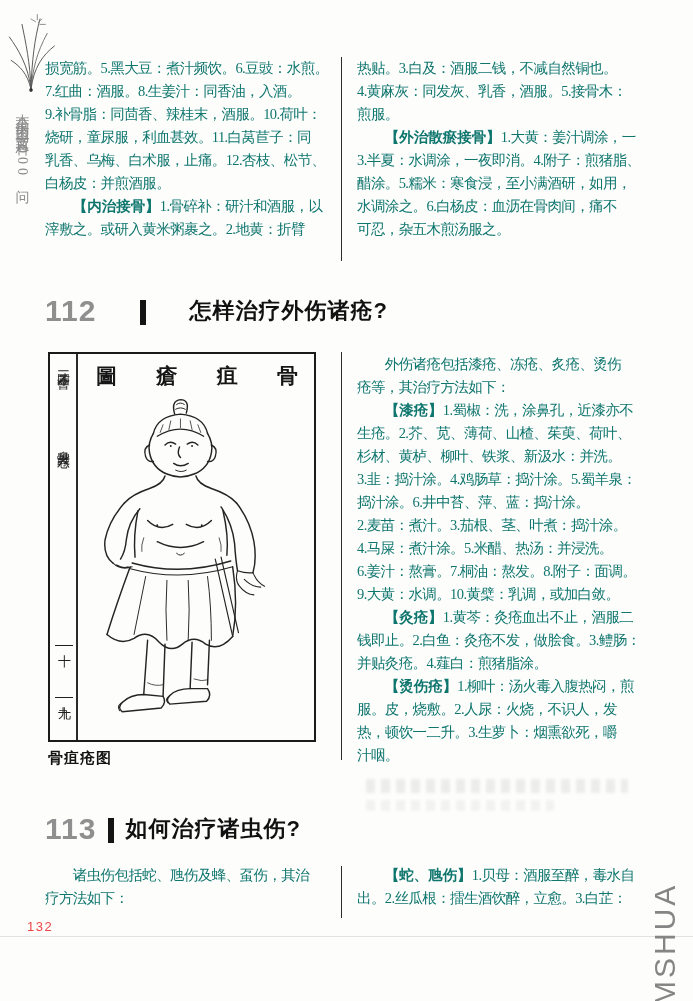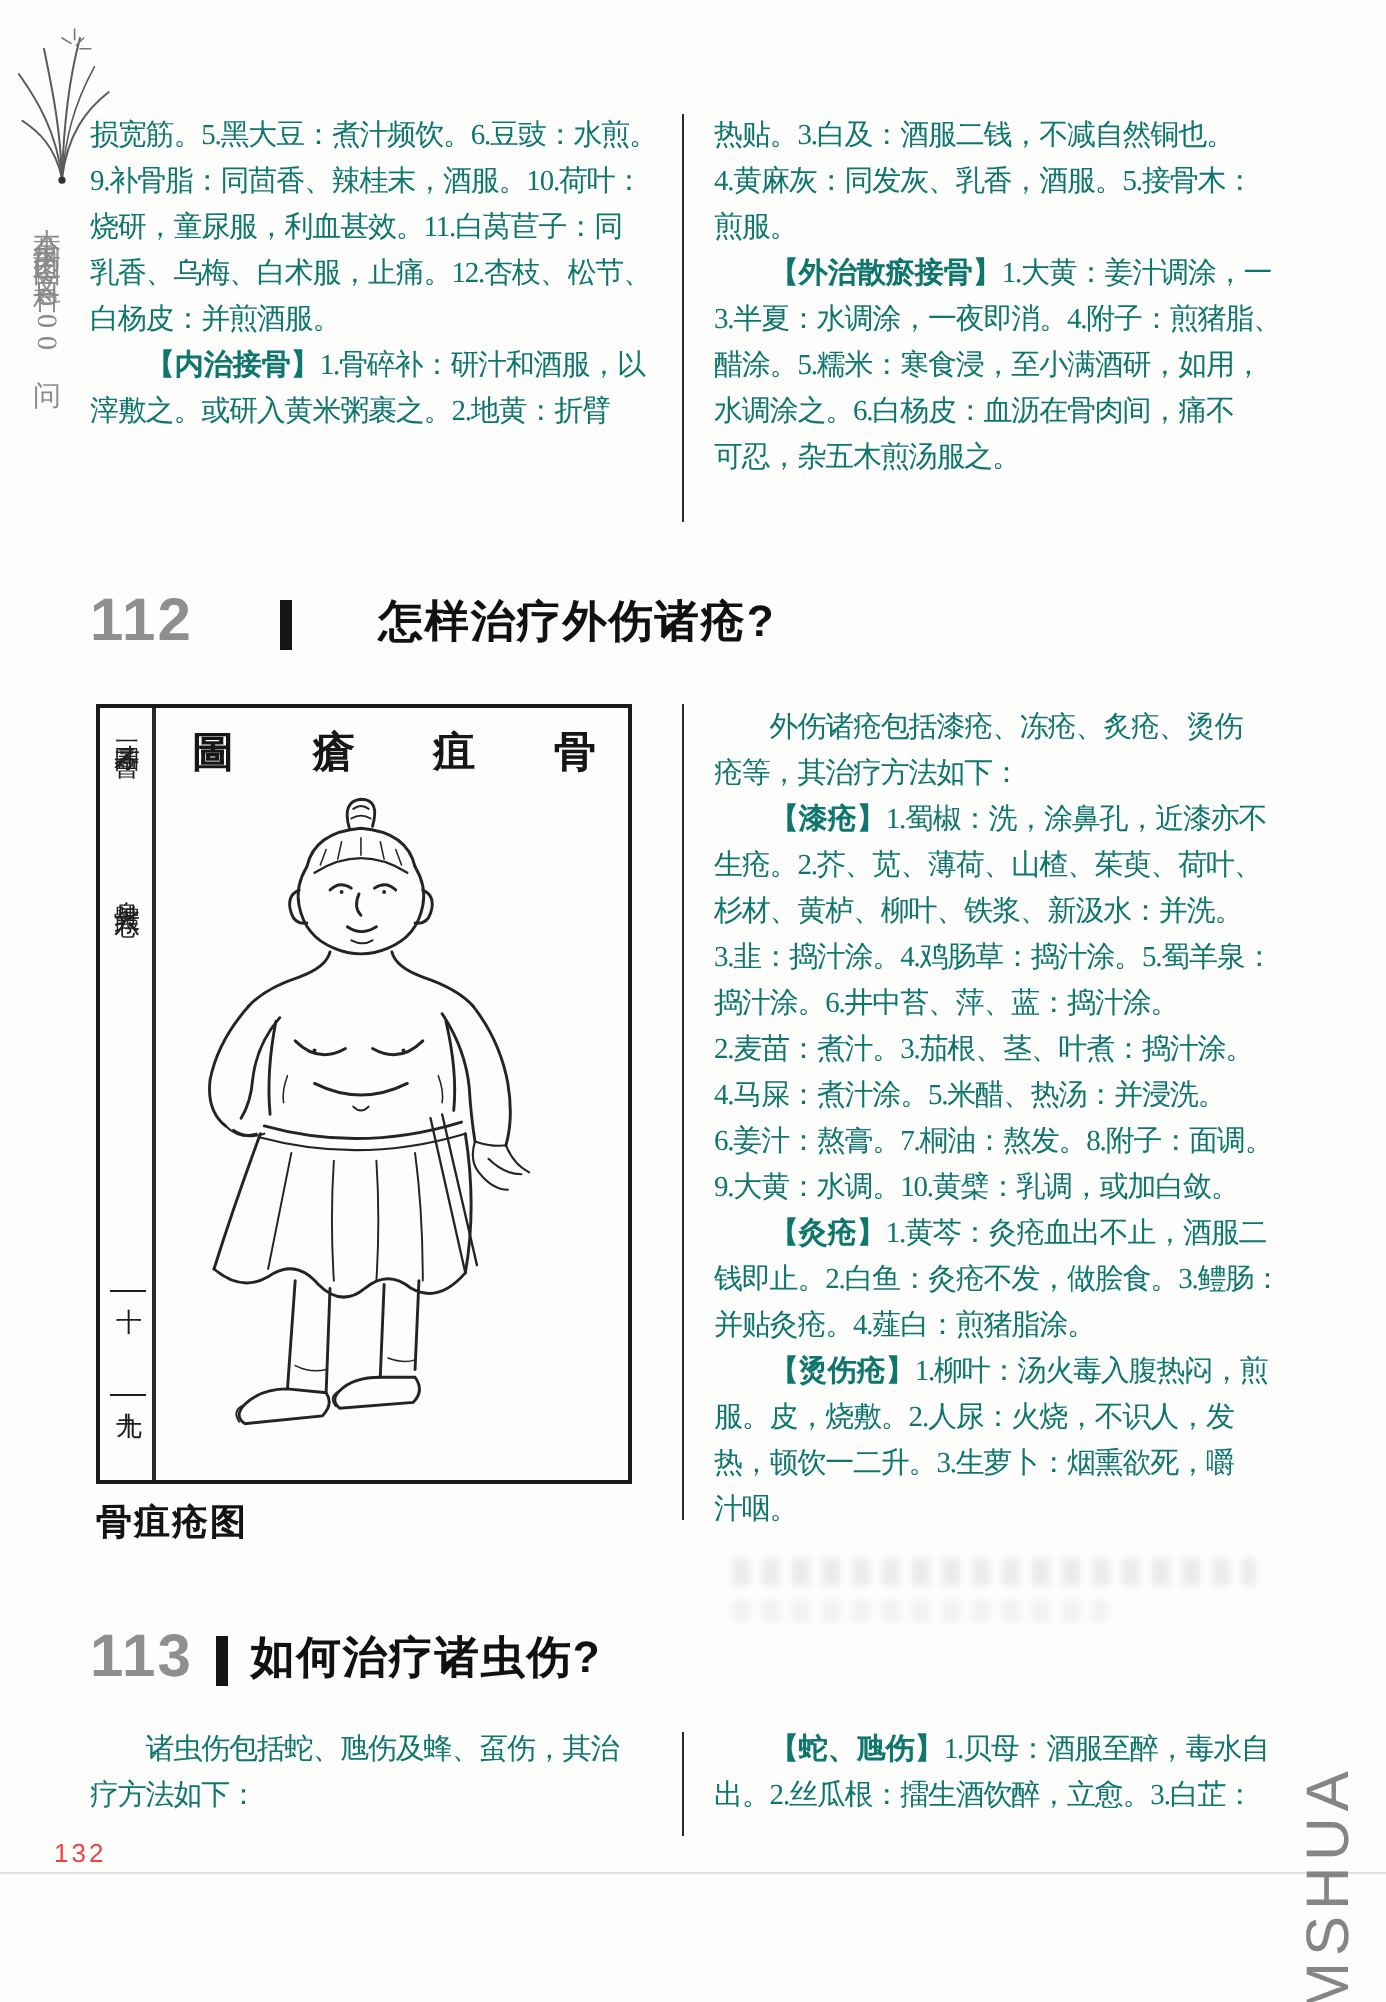--- a/index.html
+++ b/index.html
@@ -39,21 +39,21 @@
   #side-top{left:4px;top:6px;}
   #side-mid{left:4px;top:86px;}
   .illus-mark{position:absolute;left:5px;font-size:13px;color:#1f1f1f;border-bottom:1px solid #1f1f1f;padding-bottom:1px;writing-mode:vertical-rl;}
   #mark-1{top:290px;}
   #mark-2{top:342px;}
   .illus-title{position:absolute;left:46px;right:16px;top:8px;display:flex;justify-content:space-between;
                font-size:21px;font-weight:bold;color:#161616;}
   .illus-title span{display:inline-block;}
   .figure-svg{position:absolute;left:28px;top:36px;}
   .illus-caption{position:absolute;left:48px;top:749px;font-family:"Liberation Sans","DejaVu Sans",sans-serif;
-                 font-weight:bold;font-size:18px;color:#141414;letter-spacing:1px;}
+                 font-weight:bold;font-size:15px;color:#141414;letter-spacing:1px;}
 
   
   .spine-plant{position:absolute;left:4px;top:8px;}
   .spine-title{position:absolute;left:13px;top:103px;writing-mode:vertical-rl;
                font-size:14px;letter-spacing:4px;color:#8b8b8b;}
 
   
   .page-num{position:absolute;left:27px;top:919px;font-family:"Liberation Sans","DejaVu Sans",sans-serif;
             font-size:13px;letter-spacing:1.5px;color:#ef4444;}
   .scanline{position:absolute;left:0;top:936px;width:693px;height:1px;background:#e2e2de;}
@@ -82,20 +82,21 @@
       <path d="M30,88 C26,70 17,62 8,56"></path>
       <path d="M30,88 C32,66 36,48 48,26" stroke-width="0.9"></path>
       <path d="M38,14 l4,-4 M40,16 l6,0 M37,11 l0,-6 M35,13 l-5,-3" stroke-width="0.9" stroke="#777"></path>
     </g>
     <circle cx="30" cy="89" r="2" fill="#333"></circle>
   </svg>
   <div class="spine-title">本草纲目图文百科1000问</div>
 
   <div class="textcol" id="top-left">
       <div class="tline">损宽筋。5.黑大豆：煮汁频饮。6.豆豉：水煎。</div>
+      <div class="tline">7.红曲：酒服。8.生姜汁：同香油，入酒。</div>
       <div class="tline">9.补骨脂：同茴香、辣桂末，酒服。10.荷叶：</div>
       <div class="tline">烧研，童尿服，利血甚效。11.白莴苣子：同</div>
       <div class="tline">乳香、乌梅、白术服，止痛。12.杏枝、松节、</div>
       <div class="tline">白杨皮：并煎酒服。</div>
       <div class="tline">　　<b class="tag">【内治接骨】</b>1.骨碎补：研汁和酒服，以</div>
       <div class="tline">滓敷之。或研入黄米粥裹之。2.地黄：折臂</div>
     </div>
   <div class="textcol" id="top-right">
       <div class="tline">热贴。3.白及：酒服二钱，不减自然铜也。</div>
       <div class="tline">4.黄麻灰：同发灰、乳香，酒服。5.接骨木：</div>

